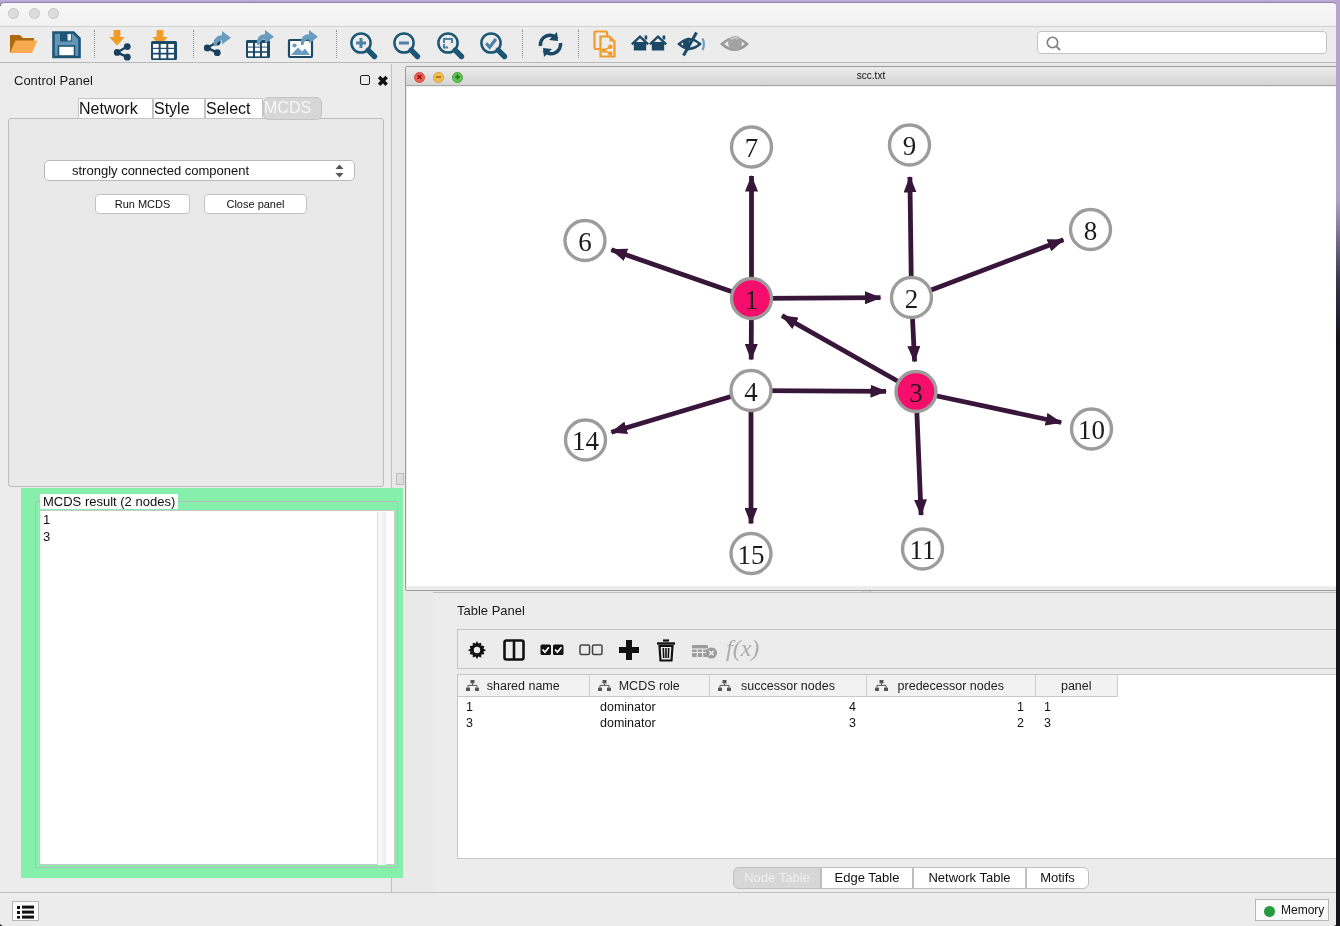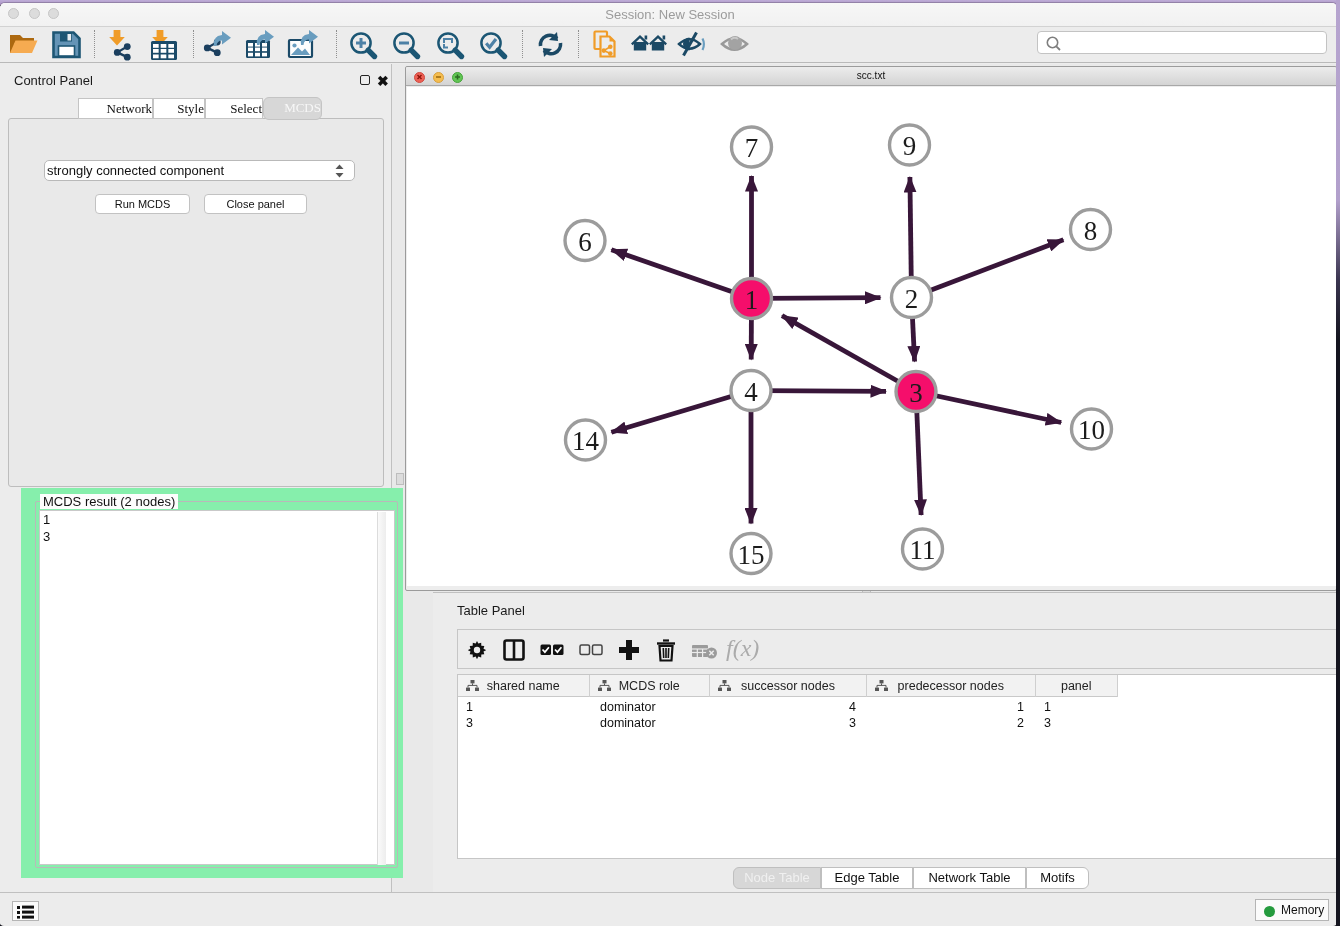--- a/index.html
+++ b/index.html
@@ -22,26 +22,26 @@
 #searchbox { position:absolute; left:1037px; top:4px; width:290px; height:23px; background:#fff; border:1px solid #c3c3c3; border-radius:4px; }
 
 
 #main { position:absolute; left:0; top:61px; width:1337px; height:828px; background:#e9e9e9; }
 #ctrlPanel { position:absolute; left:0; top:0; width:392px; height:828px; background:#ececec; border-right:1px solid #c0c0c0; }
 #ctrlTitle { position:absolute; left:14px; top:9px; font-size:13px; color:#1a1a1a; }
 .winbtnSq { position:absolute; width:10px; height:10px; border:1.5px solid #222; border-radius:2px; }
 .winbtnX { position:absolute; font-size:14px; font-weight:bold; color:#111; line-height:14px; }
 
 
-.tab { position:absolute; z-index:5; height:21px; background:#fff; border:1px solid #c4c4c4; font-size:13px; color:#111; text-align:right; line-height:19px;font-family:Liberation Serif, serif; }
+.tab { position:absolute; z-index:5; height:21px; background:#fff; border:1px solid #c4c4c4; font-size:16px; color:#111; text-align:left; line-height:19px; }
 .tabSel { background:#d7d7d7; color:#f7f7f7; border-radius:6px; }
 
 #tabPage { position:absolute; left:8px; top:54px; width:376px; height:369px; background:#e9e9e9; border:1px solid #bdbdbd; border-radius:3px; }
 #optLabel { position:absolute; left:0; top:21px; width:100%; text-align:center; font-size:13px; color:#1a1a1a; }
-#optSelect { position:absolute; left:35px; top:41px; width:311px; height:21px; background:#fff; border:1px solid #b9b9b9; border-radius:5px; font-size:13px; color:#111; line-height:19px; padding-left:2px; }
+#optSelect { position:absolute; left:35px; top:41px; width:311px; height:21px; background:#fff; border:1px solid #b9b9b9; border-radius:5px; font-size:13px; color:#111; line-height:19px; padding-left:27px; }
 .btn { position:absolute; height:20px; background:#fff; border:1px solid #c2c2c2; border-radius:4px; font-size:11px; color:#111; text-align:center; line-height:18px; }
 
 #resultWrap { position:absolute; left:5px; top:424px; width:382px; height:390px; background:#86efac;margin-left:16px; }
 #fieldset { position:absolute; left:14px; top:13px; width:363px; height:367px; border:1px solid #b9b9b9; border-radius:2px; }
 #fieldLabel { position:absolute; left:4px; top:-8px; background:#fdfdfd; padding:0 3px; font-size:13px; color:#111; }
 #resultArea { position:absolute; left:3px; top:8px; width:356px; height:355px; background:#fff; border:1px solid #c9c9c9; font-size:13px; color:#111; }
 #resultScroll { position:absolute; right:8px; top:1px; width:9px; height:353px; background:linear-gradient(90deg,#fafafa,#ededed); border-left:1px solid #dcdcdc; }
 
 
 #netwin { position:absolute; left:405px; top:2px; width:932px; height:525px; background:#ededed; border:1px solid #9b9b9b; border-radius:2px; }
@@ -67,21 +67,20 @@
 #memBtn { position:absolute; left:1255px; top:6px; width:74px; height:22px; background:#fbfbfb; border:1px solid #b5b5b5; font-size:12px; color:#111; }
 </style>
 </head>
 <body>
 <div id="deskTop"></div>
 <div id="win">
   <div id="titlebar">
     <div class="tl t1"></div>
       <div class="tl t2"></div>
       <div class="tl t3"></div>
-    <div id="titleText">Session: New Session</div>
   </div>
   <div id="toolbar">
     <div class="tsep" style="left:93.5px;"></div>
       <div class="tsep" style="left:192.5px;"></div>
       <div class="tsep" style="left:335.5px;"></div>
       <div class="tsep" style="left:521.5px;"></div>
       <div class="tsep" style="left:577.5px;"></div>
     <div class="ticon" style="left:7px; top:2px;"><svg width="31" height="30" viewBox="0 0 31 30">
           <path d="M3,6 h10 l3,3 h11 v5 H3 z" fill="#ad6910"></path>
           <path d="M3,6 v18 h3 l2,-9 z" fill="#ad6910"></path>

